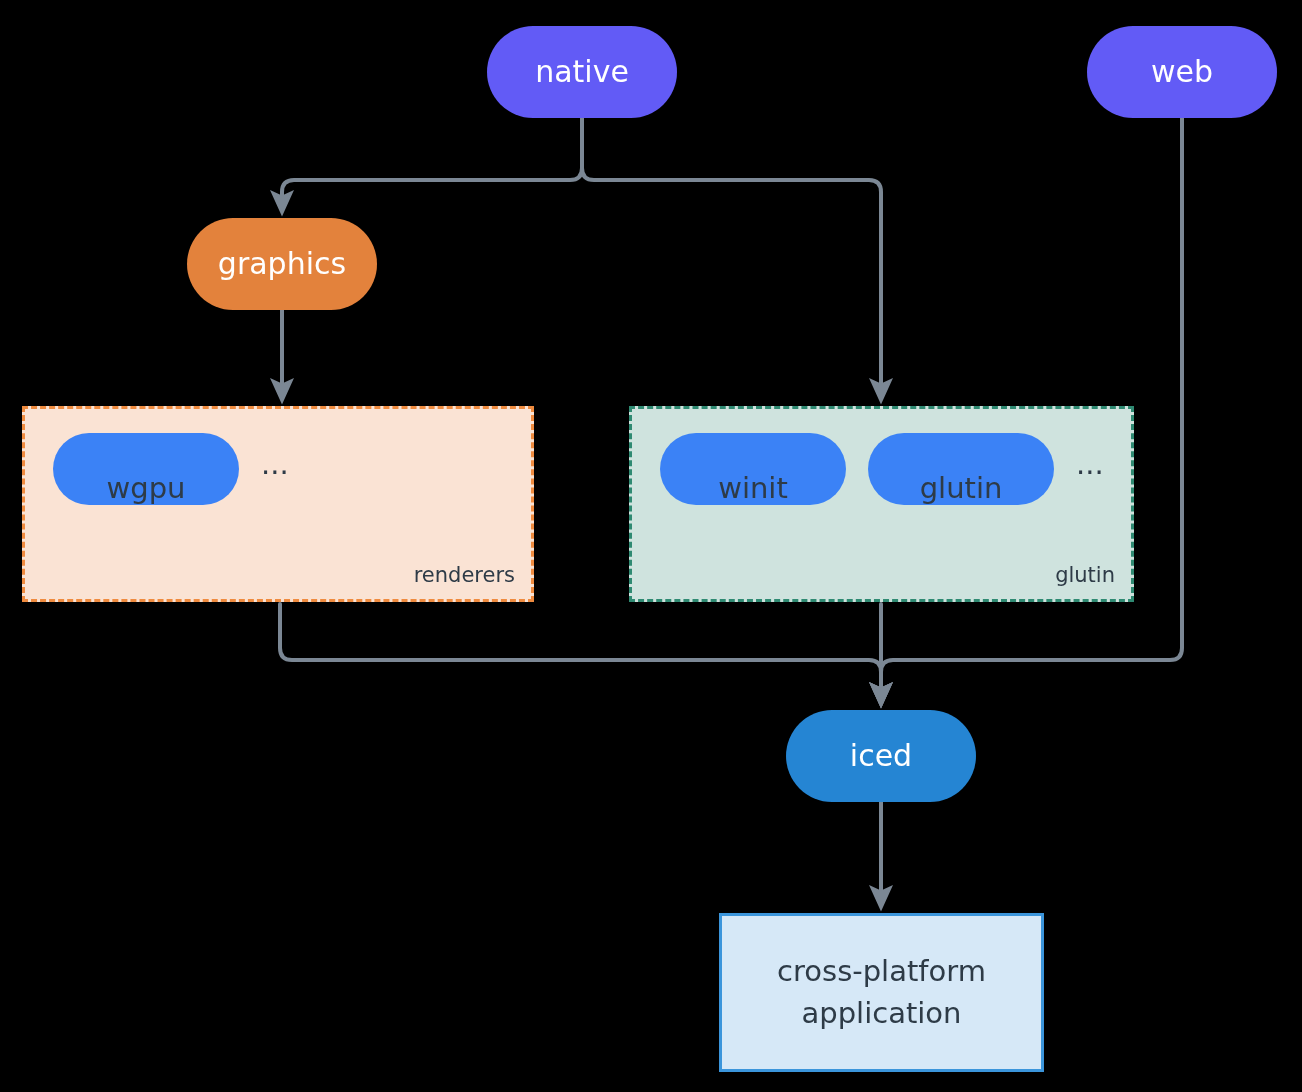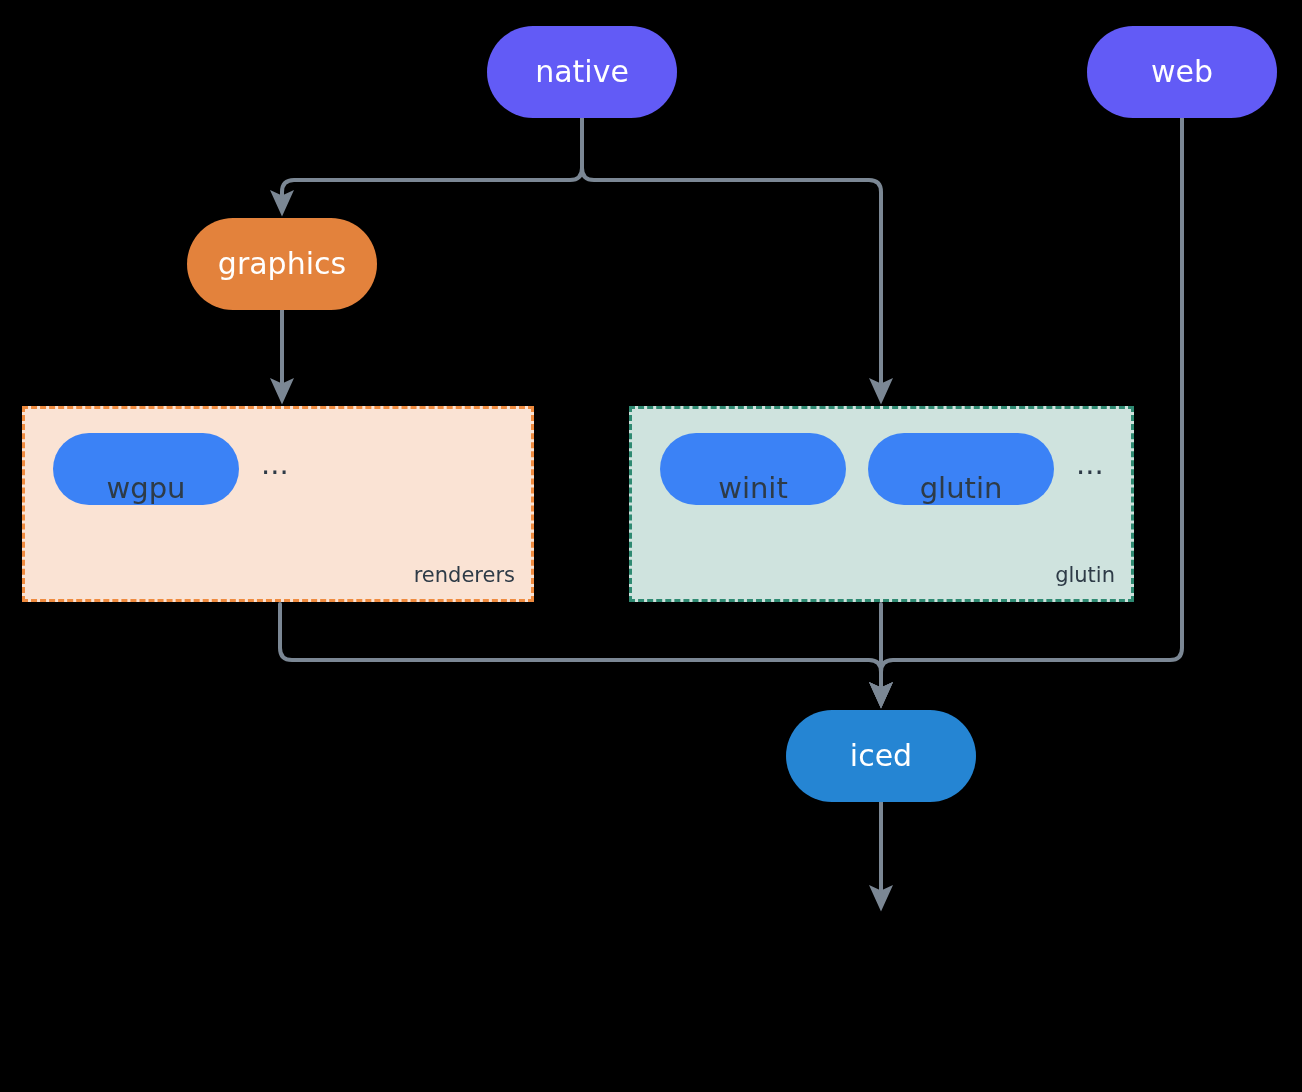--- a/index.html
+++ b/index.html
@@ -180,14 +180,18 @@
         <span>winit</span>
       </div>
       <div class="chip">
         <span>glutin</span>
       </div>
       <span class="ellipsis">...</span>
     </div>
     <span class="group-caption">glutin</span>
   </div>
 
+  <div class="node node-app">
+    <span class="app-line">cross-platform</span>
+    <span class="app-line">application</span>
+  </div>
 
 </div>
 
 </body></html>

